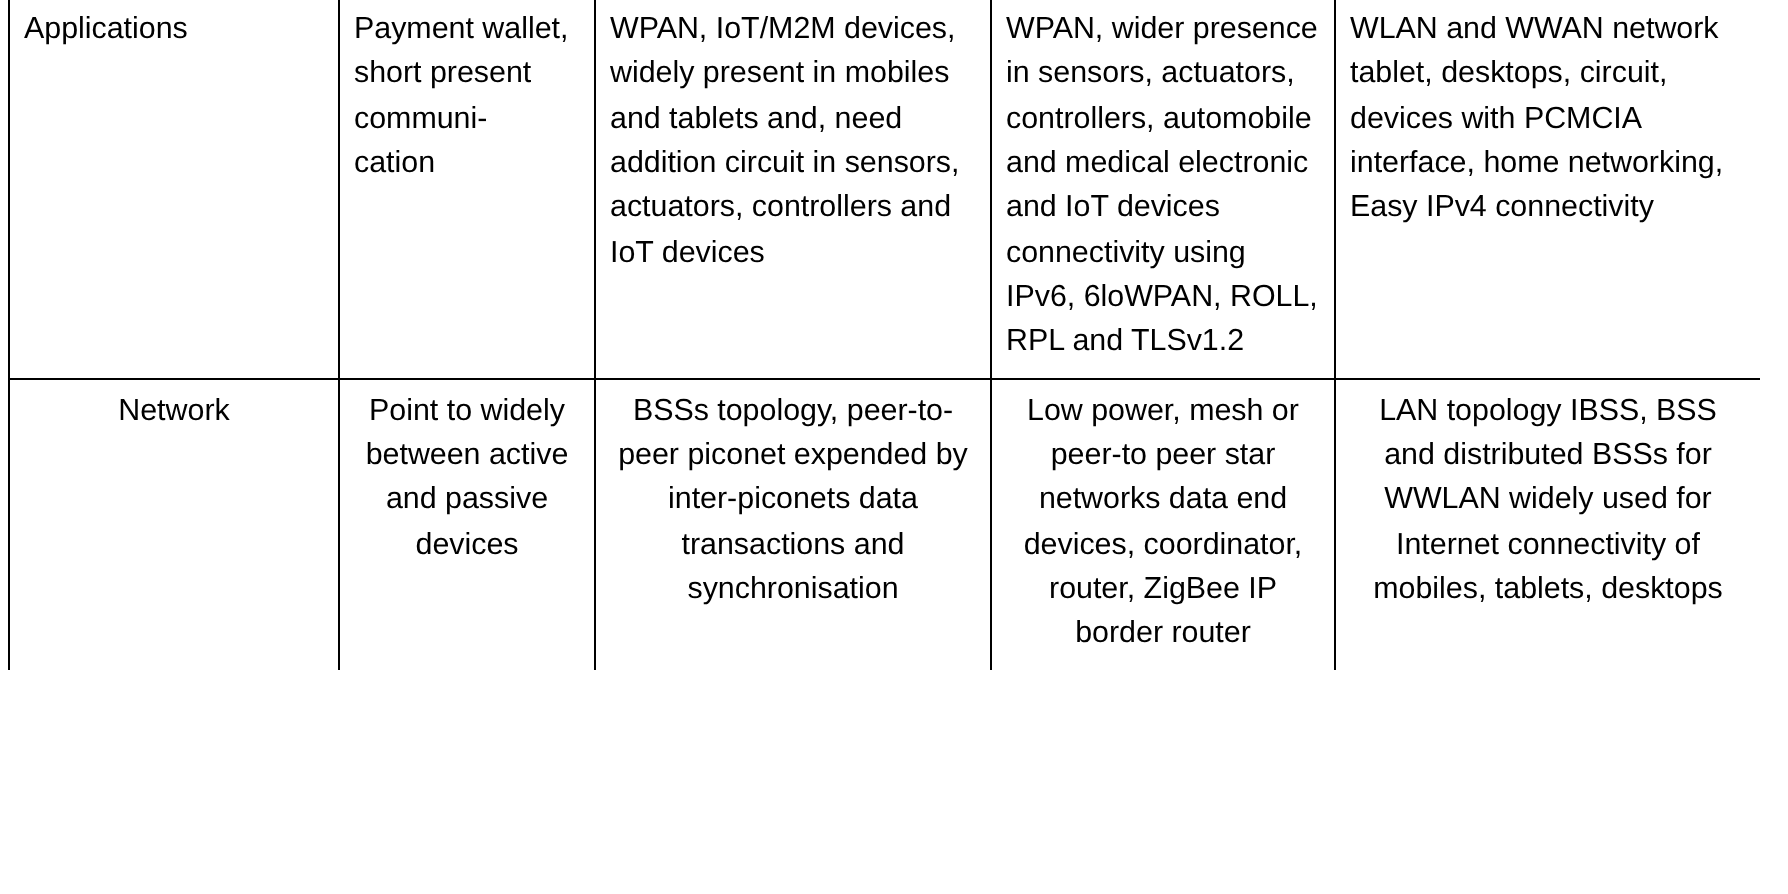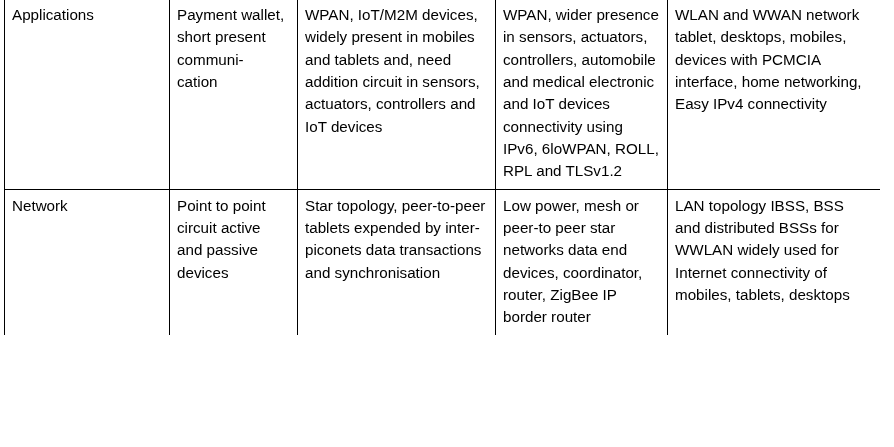--- a/index.html
+++ b/index.html
@@ -48,20 +48,21 @@
   col.c3 { width: 172px; }
   col.c4 { width: 213px; }
 
   
   tr.row-first > td {
     border-top: none;
   }
   
   tr.row-last > td {
     border-bottom: none;
+    text-align: center;
   }
   .cell-text {
     display: block;
     white-space: pre-line;
   }
   .right-margin-strip {
     position: absolute;
     right: 0;
     top: 0;
     width: 14px;
@@ -91,33 +92,33 @@
           <span class="cell-text">Payment wallet, short present communi-
 cation</span>
         </td>
         <td>
           <span class="cell-text">WPAN, IoT/M2M devices, widely present in mobiles and tablets and, need addition circuit in sensors, actuators, controllers  and IoT devices</span>
         </td>
         <td>
           <span class="cell-text">WPAN, wider presence in sensors, actuators, controllers, automobile and medical electronic and IoT devices connectivity using IPv6, 6loWPAN, ROLL, RPL and TLSv1.2</span>
         </td>
         <td>
-          <span class="cell-text">WLAN and WWAN network tablet, desktops, mobiles, devices with PCMCIA interface, home networking,
+          <span class="cell-text">WLAN and WWAN network tablet, desktops, circuit, devices with PCMCIA interface, home networking,
 Easy IPv4 connectivity</span>
         </td>
       </tr>
       <tr class="row-last">
         <td>
           <span class="cell-text">Network</span>
         </td>
         <td>
-          <span class="cell-text">Point to point circuit active and passive devices</span>
+          <span class="cell-text">Point to widely between active and passive devices</span>
         </td>
         <td>
-          <span class="cell-text">Star topology, peer-to-peer tablets expended by inter-piconets data transactions and synchronisation</span>
+          <span class="cell-text">BSSs topology, peer-to-peer piconet expended by inter-piconets data transactions and synchronisation</span>
         </td>
         <td>
           <span class="cell-text">Low power, mesh or peer-to peer star networks data end devices, coordinator, router, ZigBee IP border router</span>
         </td>
         <td>
           <span class="cell-text">LAN topology IBSS, BSS and distributed BSSs for WWLAN widely used for Internet connectivity of mobiles, tablets, desktops</span>
         </td>
       </tr>
     </tbody>
   </table>

